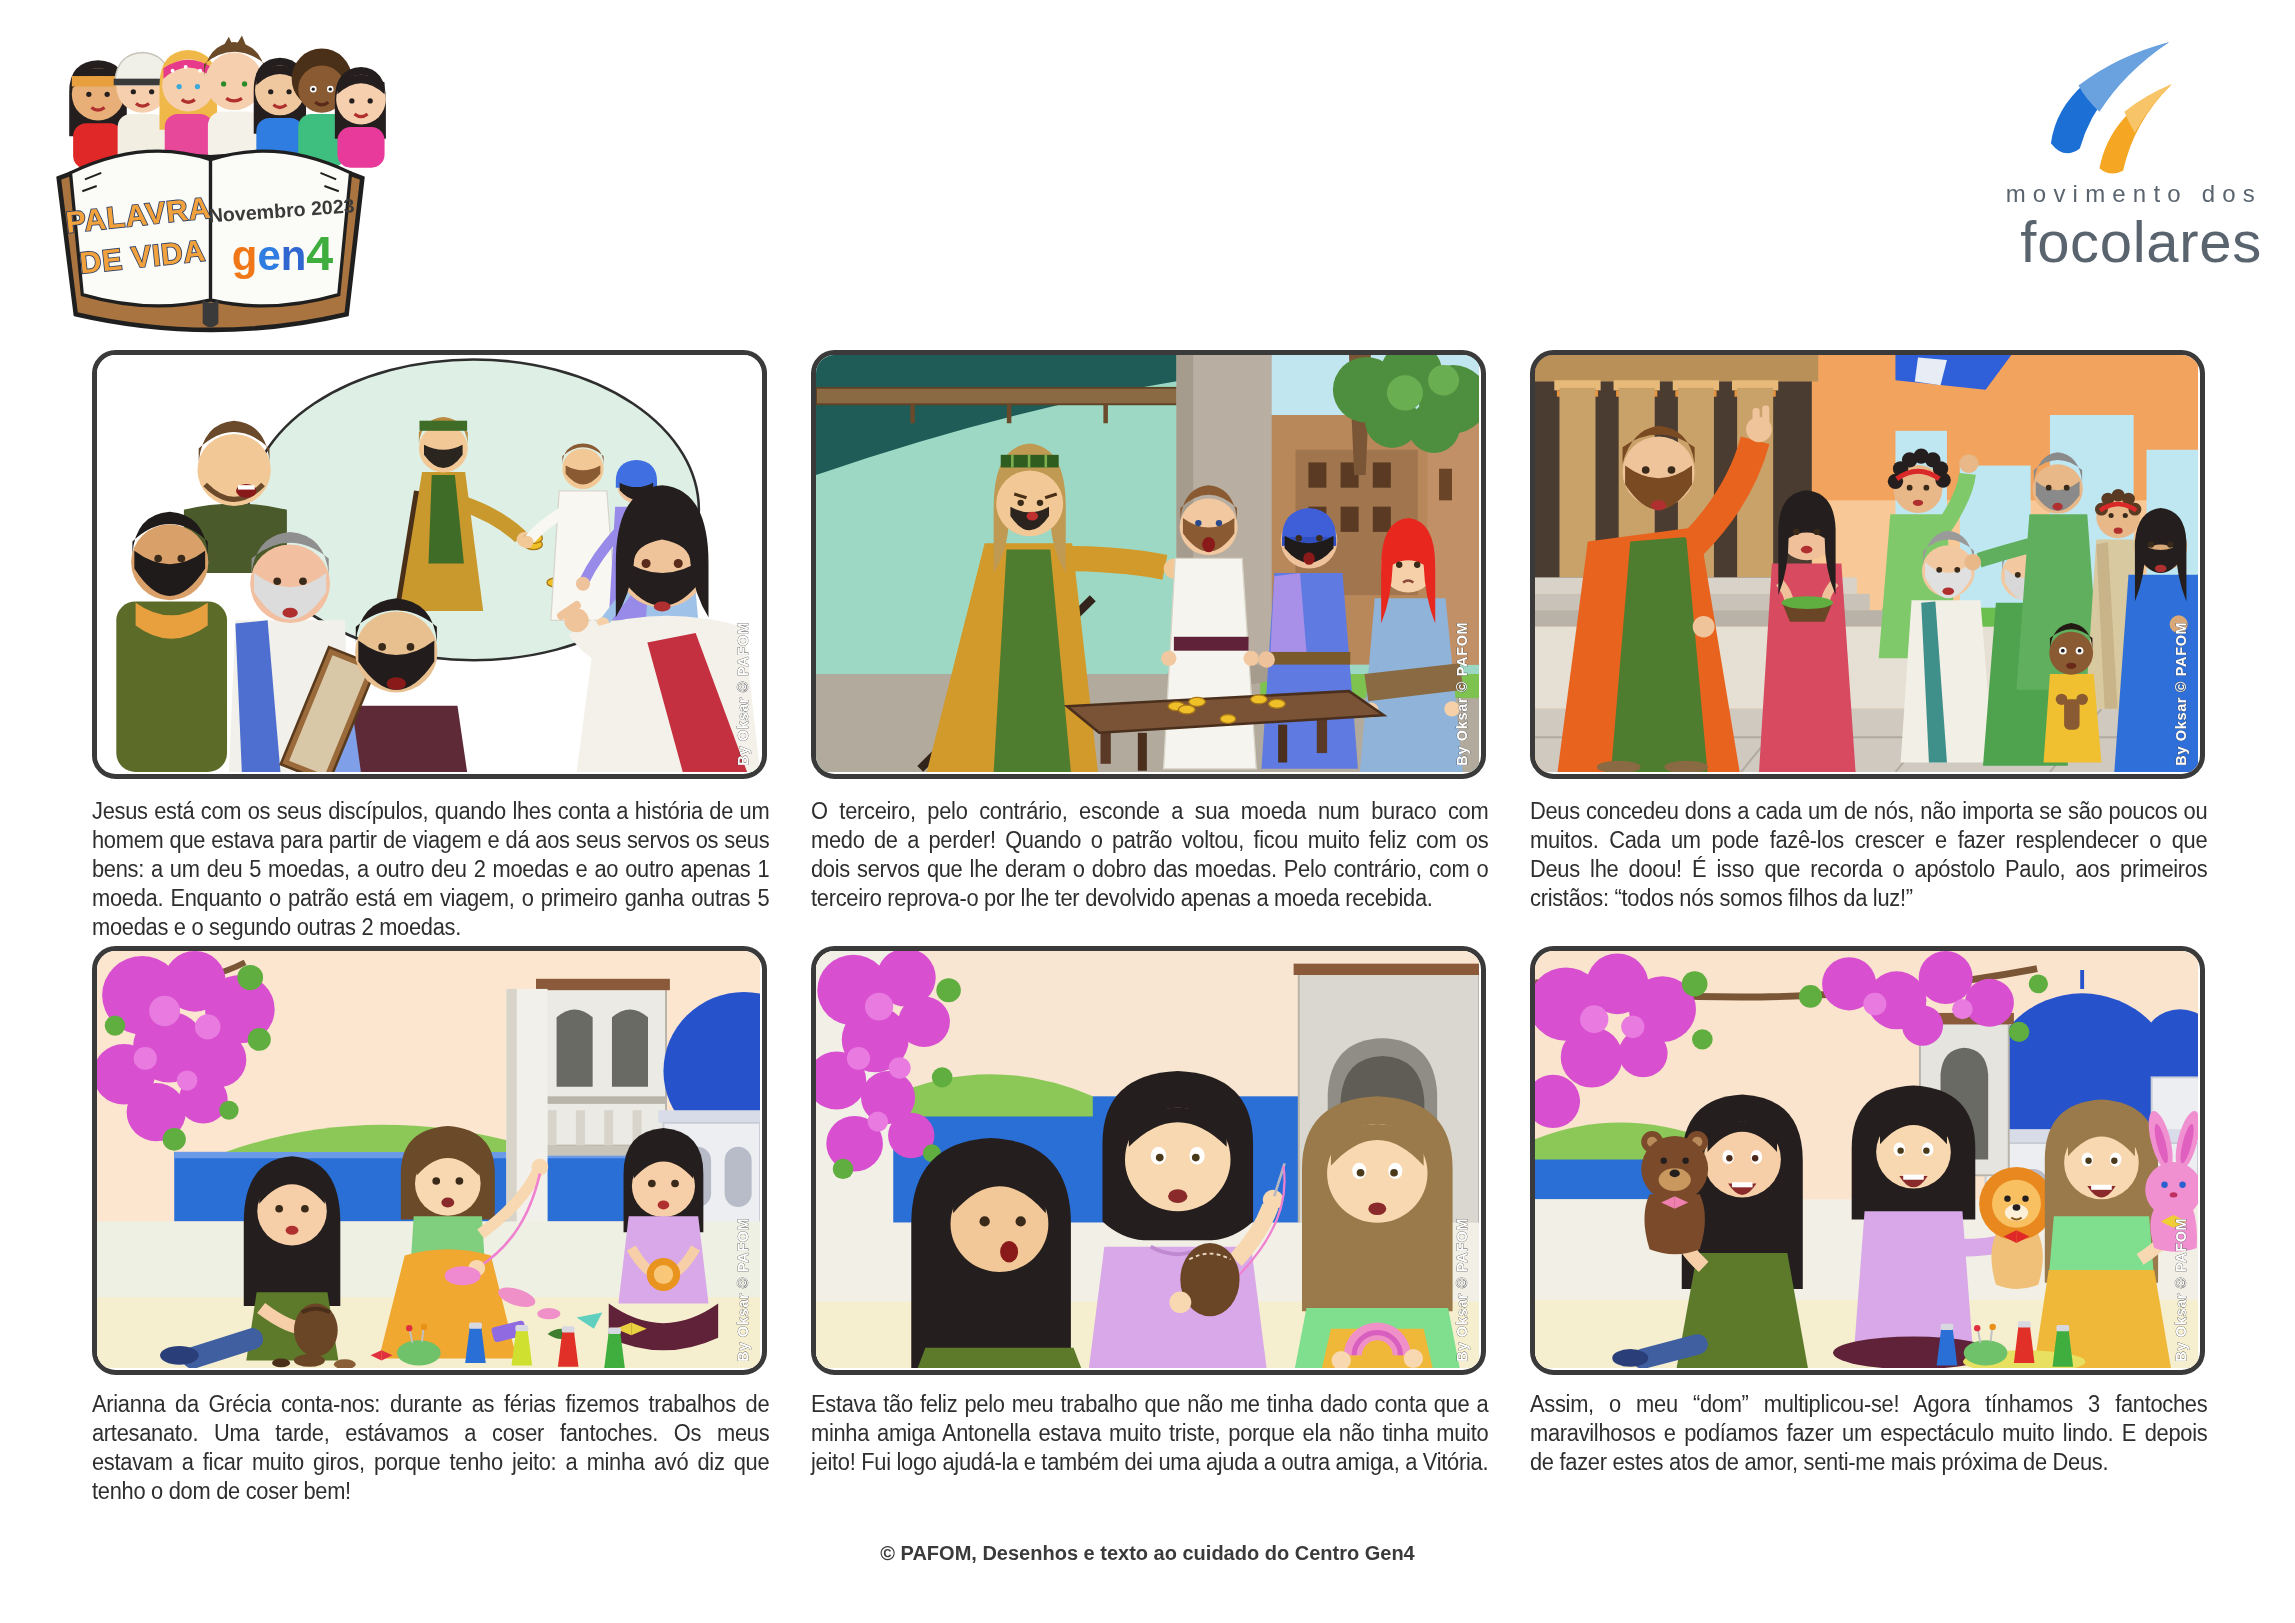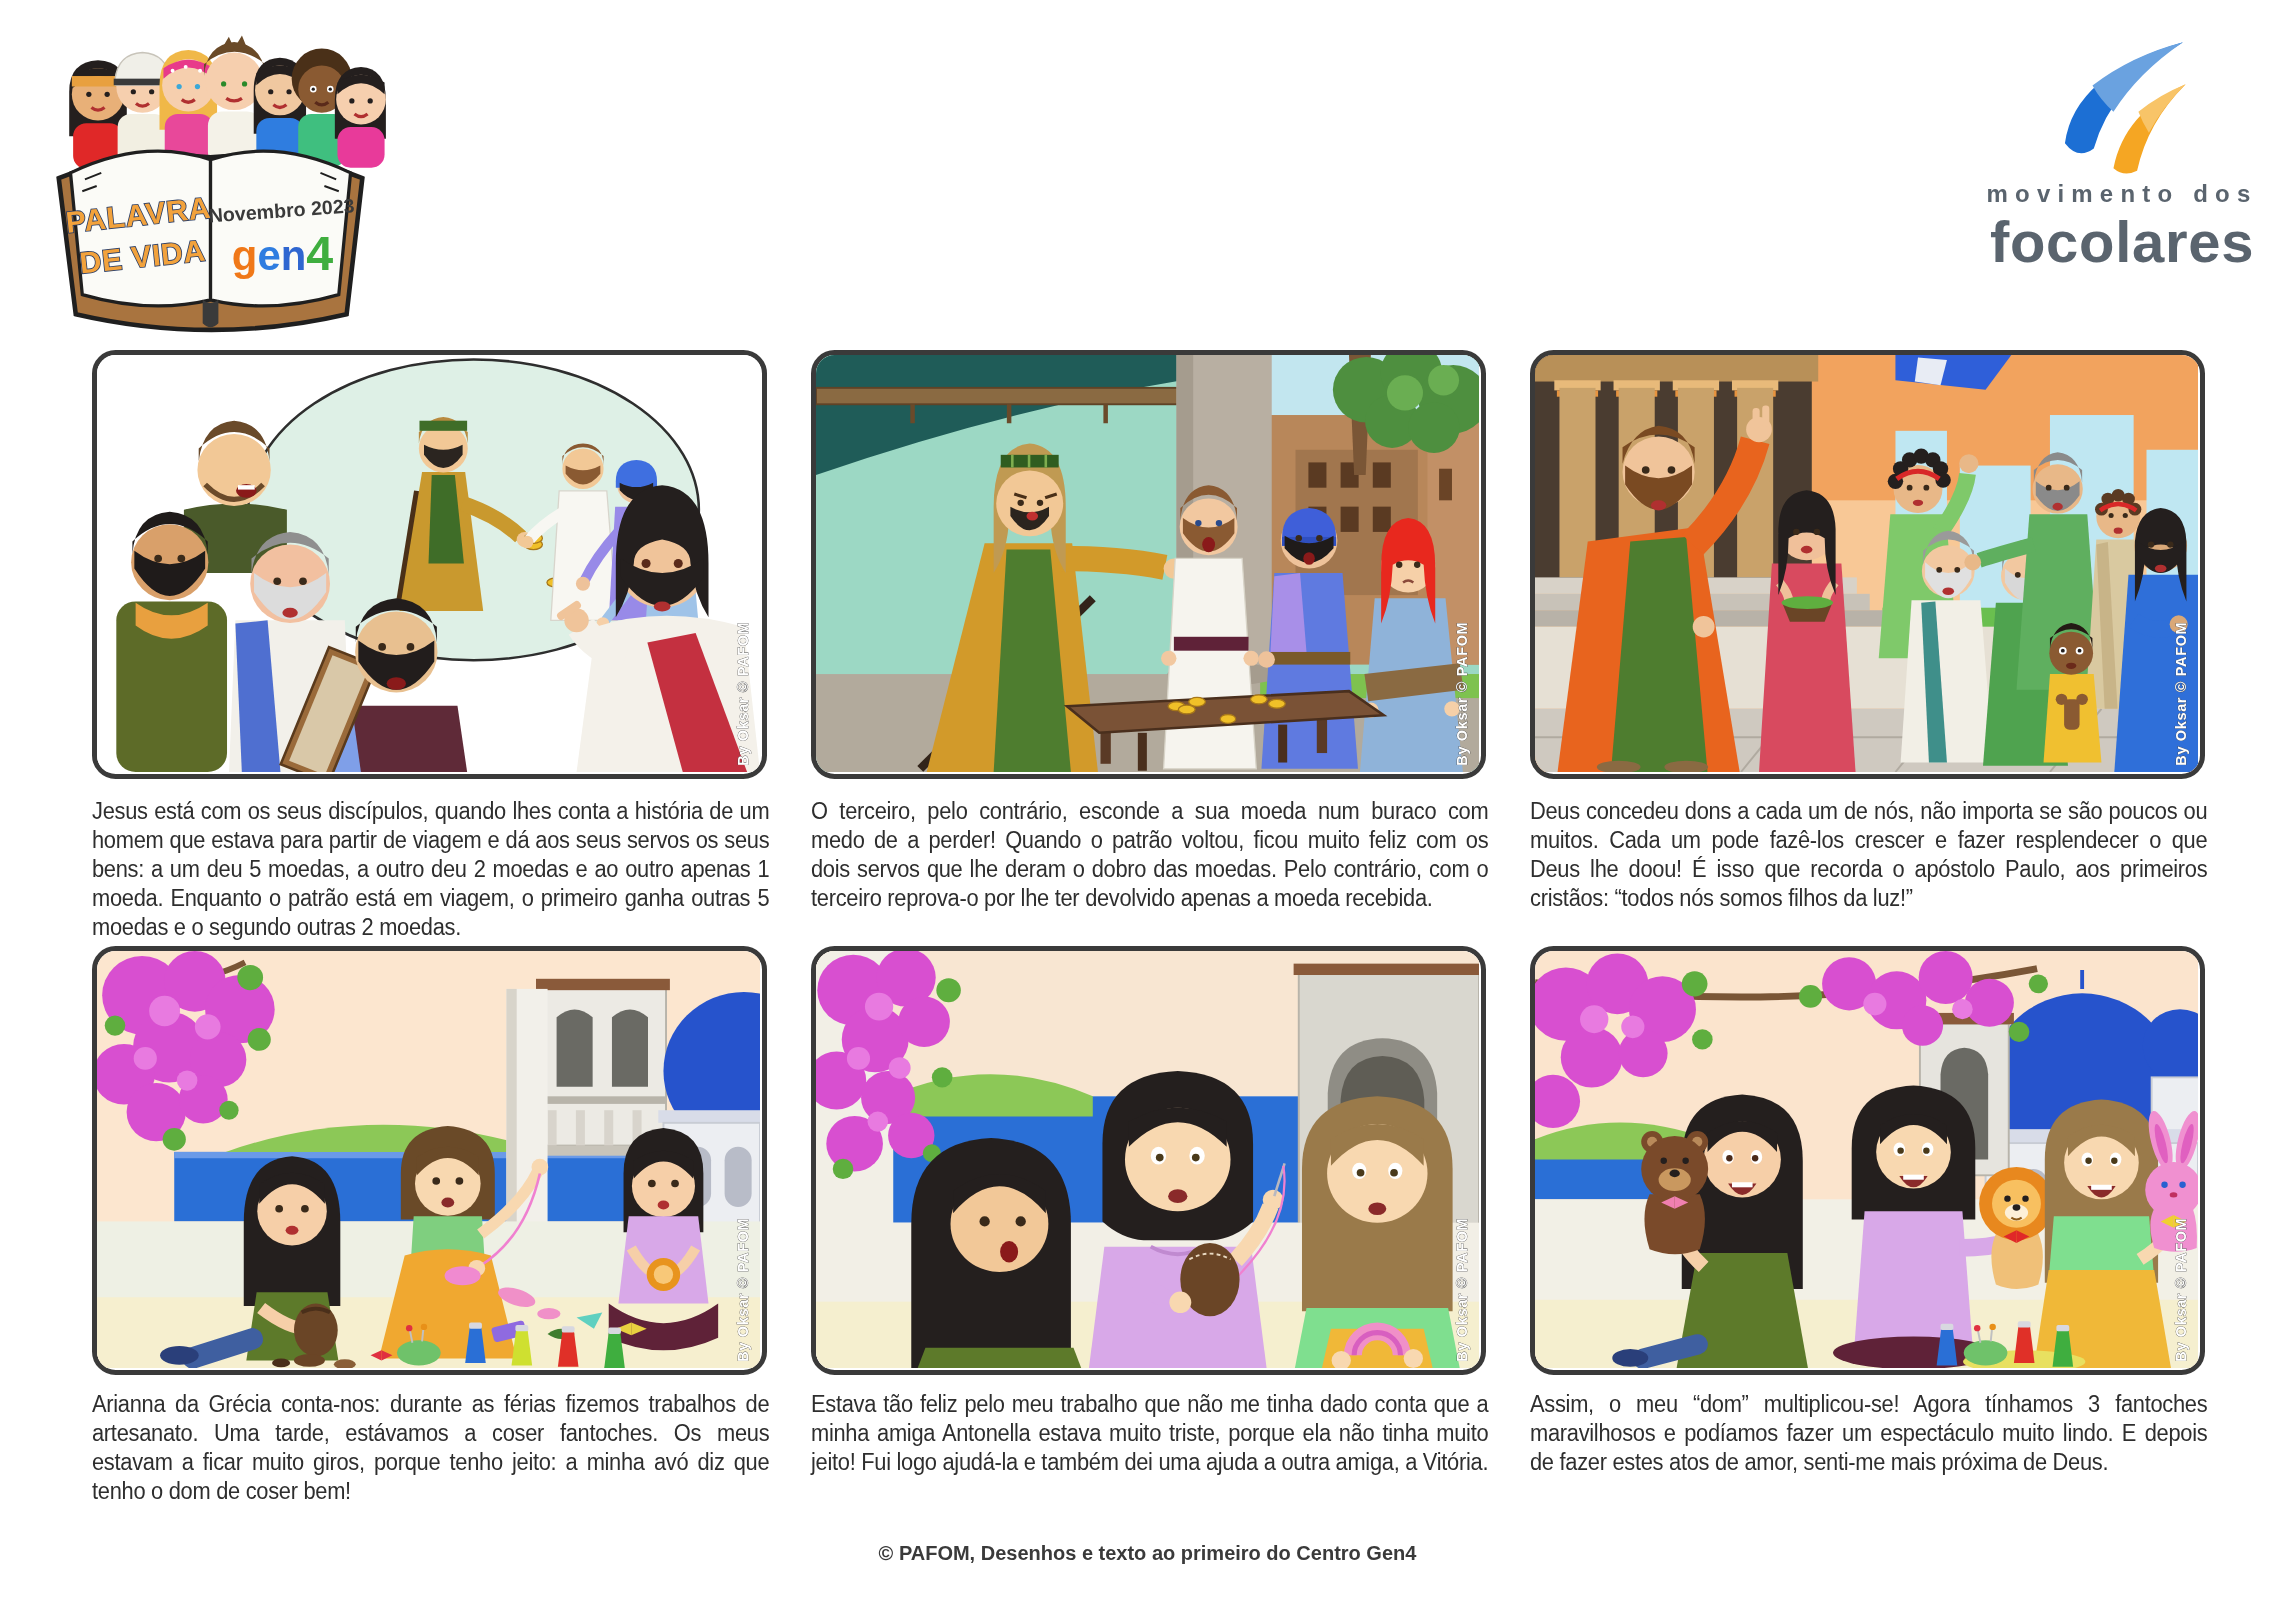--- a/index.html
+++ b/index.html
@@ -9,21 +9,21 @@
 
   
   .logo-block{position:absolute;left:39px;top:7.9px;width:347px;height:335px;}
   .center-head{position:absolute;left:543px;top:110px;width:1335px;text-align:center;}
   .page-title{margin:0;font-size:60px;line-height:68px;font-weight:bold;color:#3d3d3d;
               letter-spacing:-1.3px;transform:scaleX(0.86);transform-origin:50% 0;}
   .subtitle{margin-top:64px;font-size:27.5px;font-weight:bold;color:#343434;letter-spacing:-0.7px;
             transform:scaleX(0.94);transform-origin:50% 0;}
   .liturgy{margin-top:35px;font-size:25px;font-weight:normal;color:#3a3a3a;
            transform:scaleX(0.94);transform-origin:50% 0;}
-  .focolare{position:absolute;right:19px;top:33px;width:308px;text-align:center;color:#5a646e;font-weight:bold;}
+  .focolare{position:absolute;right:33px;top:33px;width:308px;text-align:right;color:#5a646e;}
   .focolare .swoosh{display:block;margin:0 auto;}
   .foc1{font-size:24px;letter-spacing:7.2px;margin-top:3.9px;}
   .foc2{font-size:58px;letter-spacing:0.7px;margin-top:0px;}
 
   
   .panel{position:absolute;width:675px;height:429px;border:5.9px solid #3a3a3a;border-radius:23.6px;
          overflow:hidden;background:#ffffff;box-sizing:border-box;}
   .panel svg{display:block;}
   .p1{left:92px;top:350px;} .p2{left:811px;top:350px;} .p3{left:1530px;top:350px;}
   .p4{left:92px;top:946px;} .p5{left:811px;top:946px;} .p6{left:1530px;top:946px;}
@@ -915,17 +915,17 @@
   </div>
 
   <p class="caption c1">Jesus está com os seus discípulos, quando lhes conta a história de um homem que estava para partir de viagem e dá aos seus servos os seus bens: a um deu 5 moedas, a outro deu 2 moedas e ao outro apenas 1 moeda. Enquanto o patrão está em viagem, o primeiro ganha outras 5 moedas e o segundo outras 2 moedas.</p>
   <p class="caption c2">O terceiro, pelo contrário, esconde a sua moeda num buraco com medo de a perder! Quando o patrão voltou, ficou muito feliz com os dois servos que lhe deram o dobro das moedas. Pelo contrário, com o terceiro reprova-o por lhe ter devolvido apenas a moeda recebida.</p>
   <p class="caption c3">Deus concedeu dons a cada um de nós, não importa se são poucos ou muitos. Cada um pode fazê-los crescer e fazer resplendecer o que Deus lhe doou! É isso que recorda o apóstolo Paulo, aos primeiros cristãos: “todos nós somos filhos da luz!”</p>
   <p class="caption c4">Arianna da Grécia conta-nos: durante as férias fizemos trabalhos de artesanato. Uma tarde, estávamos a coser fantoches. Os meus estavam a ficar muito giros, porque tenho jeito: a minha avó diz que tenho o dom de coser bem!</p>
   <p class="caption c5">Estava tão feliz pelo meu trabalho que não me tinha dado conta que a minha amiga Antonella estava muito triste, porque ela não tinha muito jeito! Fui logo ajudá-la e também dei uma ajuda a outra amiga, a Vitória.</p>
   <p class="caption c6">Assim, o meu “dom” multiplicou-se! Agora tínhamos 3 fantoches maravilhosos e podíamos fazer um espectáculo muito lindo. E depois de fazer estes atos de amor, senti-me mais próxima de Deus.</p>
 
   <div class="footer">
-    <div>© PAFOM, Desenhos e texto ao primeiro do Centro Gen4</div>
+    <div>© PAFOM, Desenhos e texto ao cuidado do Centro Gen4</div>
   </div>
 
 </div>
 
 
 </body></html>

